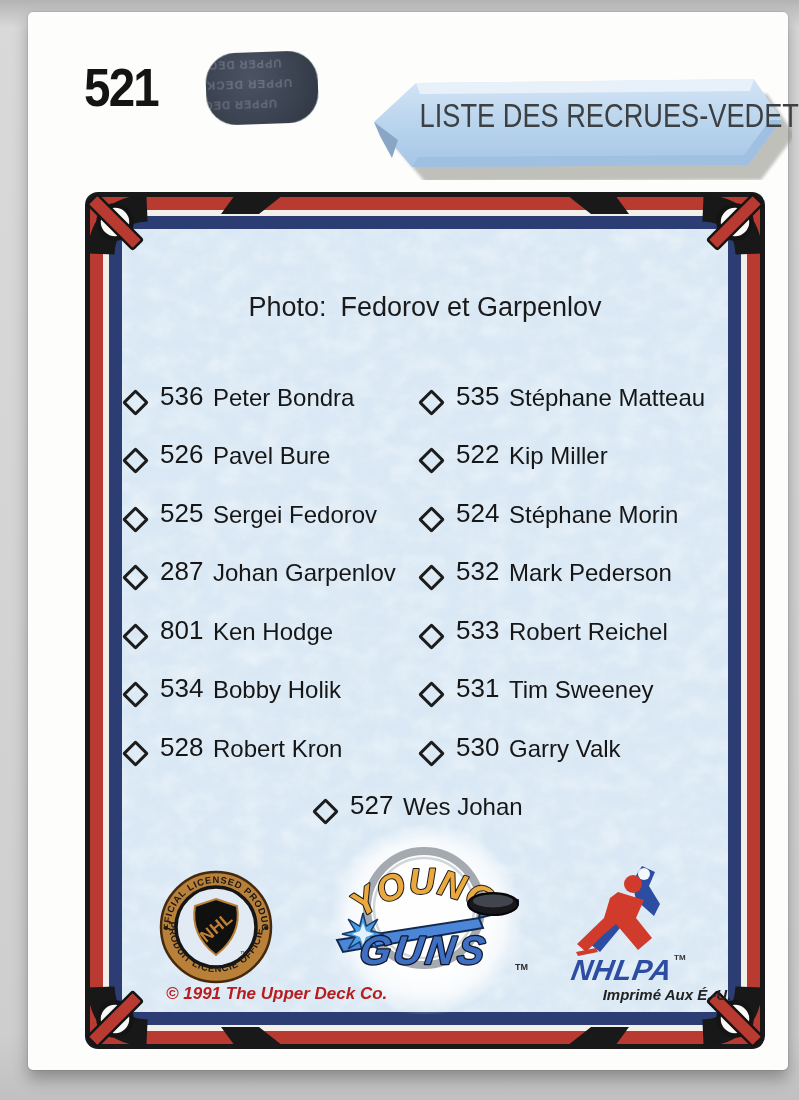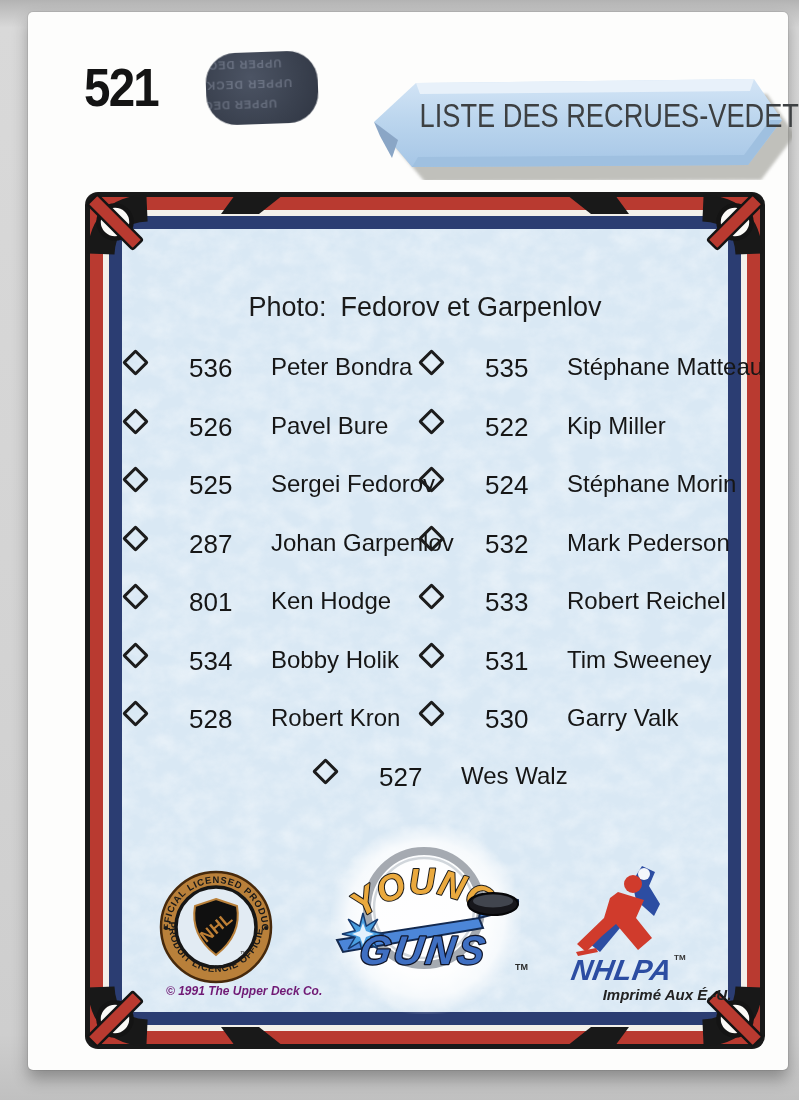--- a/index.html
+++ b/index.html
@@ -39,38 +39,38 @@
   }
   .frame{position:absolute;left:57px;top:180px;width:680px;height:857px;}
   .caption{
     position:absolute;left:57px;top:252px;width:680px;text-align:center;
     font-size:27px;color:#1a1a1a;margin-top:28px;
   }
   .caption .sep{display:inline-block;width:14px;}
   .col{position:absolute;}
   .col-left{left:98px;top:341px;}
   .col-right{left:394px;top:341px;}
-  .row{height:58.5px;display:flex;align-items:flex-start;gap:29px;}
+  .row{height:58.5px;display:flex;align-items:flex-end;}
   .row-center{position:absolute;left:288px;top:750px;}
   .diamond{
     width:13px;height:13px;border:3px solid #1c1c1c;border-radius:2px;
     transform:rotate(45deg);margin-right:15px;flex:none;
   }
   .num{width:53px;font-size:26px;color:#161616;flex:none;}
   .pname{font-size:24px;color:#161616;white-space:nowrap;}
   .glow{
     position:absolute;left:303px;top:812px;width:190px;height:190px;
     background:radial-gradient(circle,rgba(255,255,255,0.97) 42%,rgba(255,255,255,0.75) 58%,rgba(255,255,255,0) 72%);
   }
   .nhl-logo{position:absolute;left:131px;top:858px;}
   .yg-logo{position:absolute;left:293px;top:810px;}
   .nhlpa-logo{position:absolute;left:528px;top:848px;}
   .copyright{
-    position:absolute;left:138px;top:972px;font-size:12px;font-style:italic;
-    font-weight:600;color:#701a75;
+    position:absolute;left:138px;top:972px;font-size:17px;font-style:italic;
+    font-weight:600;color:#b91c1c;
   }
   .printed{
     position:absolute;left:560px;top:974px;width:158px;text-align:center;
     font-size:15px;font-style:italic;font-weight:600;color:#222;
   }
 </style>
 </head>
 <body>
 
 <div class="page">
@@ -210,21 +210,21 @@
       <div class="row">
           <span class="diamond"></span>
           <span class="num">530</span>
           <span class="pname">Garry Valk</span>
         </div>
     </div>
 
     <div class="row row-center">
       <span class="diamond"></span>
       <span class="num">527</span>
-      <span class="pname">Wes Walz</span>
+      <span class="pname">Wes Johan</span>
     </div>
 
     <svg class="nhl-logo" width="114" height="114" viewBox="-57 -57 114 114" xmlns="http://www.w3.org/2000/svg" xmlns:xlink="http://www.w3.org/1999/xlink">
       <defs>
         <path id="arcTop" d="M -46 2 A 46 46 0 1 1 46 2" fill="none"></path>
         <path id="arcBot" d="M -47 -2 A 47 47 0 0 0 47 -2" fill="none"></path>
       </defs>
       <circle cx="0" cy="0" r="55" fill="#b9803a" stroke="#46290c" stroke-width="2.5"></circle>
       <circle cx="0" cy="0" r="40" fill="#e2ebf3" stroke="#161616" stroke-width="3.5"></circle>
       <circle cx="-50" cy="1" r="2" fill="#191919"></circle>

